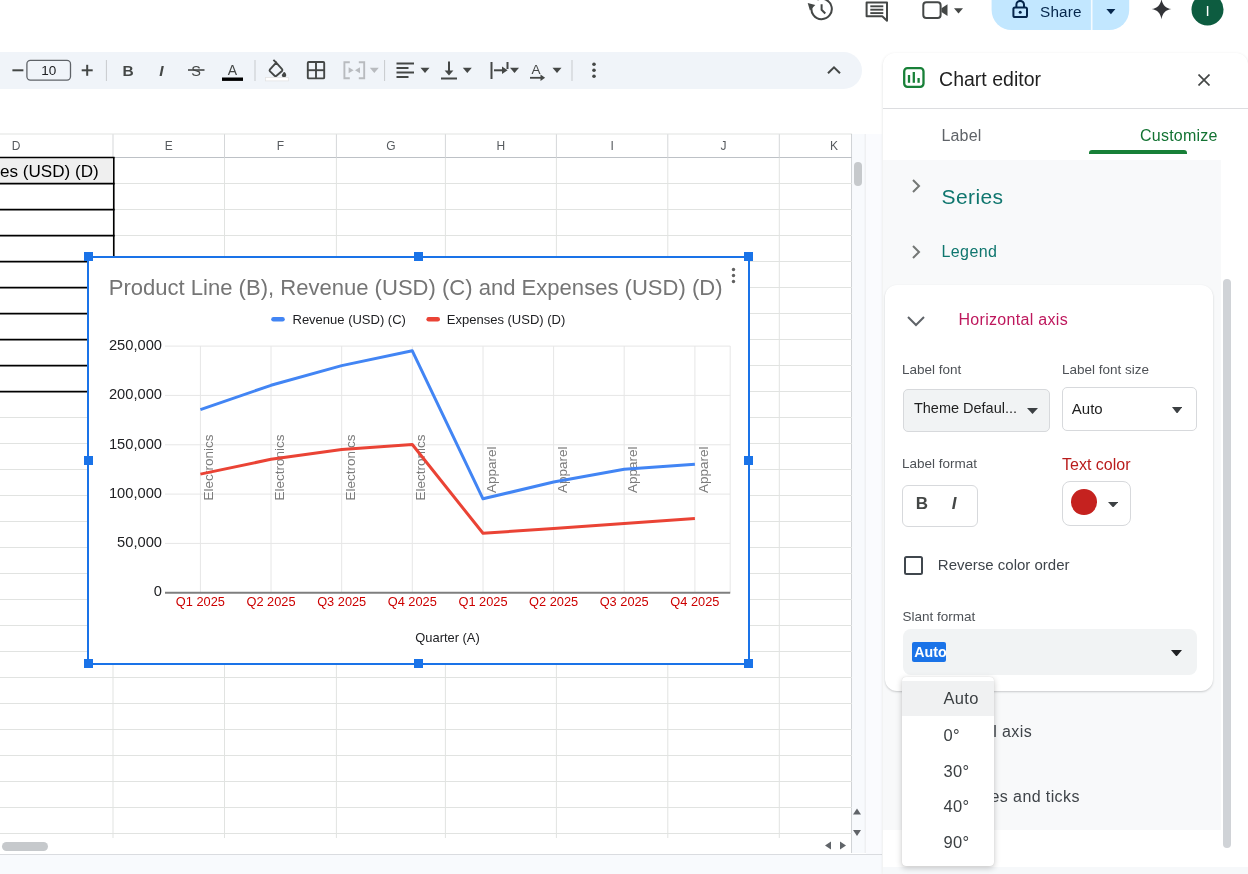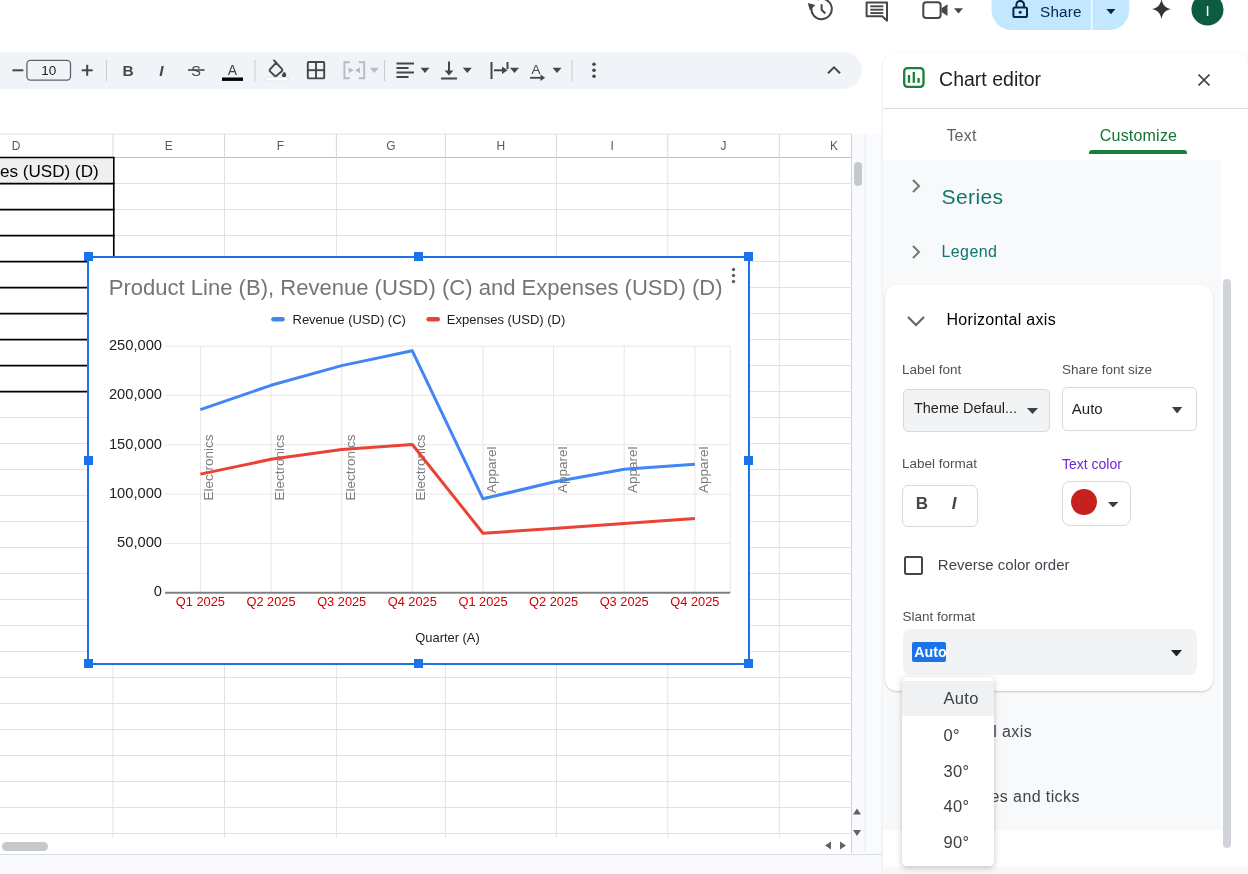--- a/index.html
+++ b/index.html
@@ -318,54 +318,54 @@
     <line x1="6" y1="8" x2="6" y2="15.8" stroke="#188038" stroke-width="2.3"></line>
     <line x1="10.8" y1="5" x2="10.8" y2="15.8" stroke="#188038" stroke-width="2.3"></line>
     <line x1="15.6" y1="11" x2="15.6" y2="15.8" stroke="#188038" stroke-width="2.3"></line>
   </svg>
   <div class="abs" style="left:56.6px;top:15px;font-size:19.5px;color:#1f1f1f">Chart editor</div>
   <svg class="abs" style="left:315px;top:21px" width="12" height="12" viewBox="0 0 12 12">
     <path d="M 0.5 0.5 L 11.5 11.5 M 11.5 0.5 L 0.5 11.5" stroke="#444746" stroke-width="1.7"></path>
   </svg>
   <div class="abs" style="left:0;top:55.1px;width:365.5px;height:1px;background:#dcdde0"></div>
 
-  <div class="abs" style="left:0;top:73.2px;width:158px;text-align:center;font-size:16px;font-weight:500;color:#5f6368;letter-spacing:.2px">Text</div>
-  <div class="abs" style="left:177px;top:73.2px;width:158px;text-align:center;font-size:16px;font-weight:500;color:#137333;letter-spacing:.2px">Customize</div>
+  <div class="abs" style="left:0;top:73.2px;width:158px;text-align:center;font-size:16px;font-weight:500;color:#5f6368;letter-spacing:.2px">Label</div>
+  <div class="abs" style="left:177px;top:73.2px;width:158px;text-align:right;font-size:16px;font-weight:500;color:#137333;letter-spacing:.2px">Customize</div>
   <div class="abs" style="left:206.9px;top:96.9px;width:97.3px;height:3.5px;background:#188038;border-radius:3px 3px 0 0"></div>
 
   <div class="abs" style="left:0;top:106.6px;width:338.5px;height:670px;background:#f8f9fa"></div>
 
   <svg class="abs" style="left:25px;top:124.4px" width="16" height="16" viewBox="0 0 16 16">
     <path d="M 5 2 l 6 6 -6 6" stroke="#747775" stroke-width="2" fill="none"></path>
   </svg>
   <div class="abs" style="left:59px;top:132px;font-size:21px;letter-spacing:.4px;color:#0f766e">Series</div>
   <svg class="abs" style="left:25px;top:190.9px" width="16" height="16" viewBox="0 0 16 16">
     <path d="M 5 2 l 6 6 -6 6" stroke="#747775" stroke-width="2" fill="none"></path>
   </svg>
   <div class="abs" style="left:59px;top:189.5px;font-size:16px;letter-spacing:.4px;color:#0f766e">Legend</div>
 
   <div class="abs" style="left:2px;top:232.1px;width:328.5px;height:405.5px;background:#fff;border-radius:12px;box-shadow:0 1px 2px rgba(60,64,67,.25)"></div>
   <svg class="abs" style="left:23.5px;top:259.4px" width="20" height="16" viewBox="0 0 20 16">
     <path d="M 2 4 l 8 8 8 -8" stroke="#5f6368" stroke-width="2" fill="none"></path>
   </svg>
-  <div class="abs" style="left:64px;top:257.2px;font-size:16px;font-weight:500;color:#000000;letter-spacing:.3px">Horizontal axis</div>
+  <div class="abs" style="left:76px;top:257.2px;font-size:16px;font-weight:500;color:#be185d;letter-spacing:.3px">Horizontal axis</div>
   <div class="abs" style="left:19.5px;top:308.2px;font-size:13.5px;color:#4d5156">Label font</div>
-  <div class="abs" style="left:179.5px;top:308.2px;font-size:13.5px;color:#4d5156">Share font size</div>
+  <div class="abs" style="left:179.5px;top:308.2px;font-size:13.5px;color:#4d5156">Label font size</div>
   <div class="abs" style="left:20.1px;top:335.6px;width:147.6px;height:43.2px;background:#f1f3f4;border:1px solid #d7d9dc;border-radius:5px"></div>
   <div class="abs" style="left:31.4px;top:347px;font-size:14.5px;color:#1f1f1f">Theme Defaul...</div>
   <svg class="abs" style="left:144.4px;top:354.6px" width="11" height="6" viewBox="0 0 11 6">
         <path d="M 0 0 h 11 l -5.5 6 z" fill="#3c4043"></path>
       </svg>
   <div class="abs" style="left:179.1px;top:334px;width:135.8px;height:43.9px;background:#fff;border:1px solid #d7d9dc;border-radius:5px"></div>
   <div class="abs" style="left:189.3px;top:346.5px;font-size:15px;color:#1f1f1f">Auto</div>
   <svg class="abs" style="left:289.7px;top:353.2px" width="10.2" height="6.6" viewBox="0 0 10.2 6.6">
         <path d="M 0 0 h 10.2 l -5.1 6.6 z" fill="#3c4043"></path>
       </svg>
   <div class="abs" style="left:19.5px;top:403px;font-size:13.5px;color:#4d5156">Label format</div>
-  <div class="abs" style="left:179.5px;top:403px;font-size:14px;color:#6d28d9">Text color</div>
+  <div class="abs" style="left:179.5px;top:403px;font-size:16px;color:#b91c1c">Text color</div>
   <div class="abs" style="left:19.8px;top:431.3px;width:75.5px;height:42.2px;background:#fff;border:1px solid #d7d9dc;border-radius:6px"></div>
   <div class="abs" style="left:29.5px;top:441px;width:20px;text-align:center;font-size:17px;font-weight:bold;color:#444746">B</div>
   <div class="abs" style="left:61.5px;top:441px;width:20px;text-align:center;font-size:17px;font-weight:bold;font-style:italic;color:#444746">I</div>
   <div class="abs" style="left:179.5px;top:427.8px;width:68.5px;height:45.1px;background:#fff;border:1px solid #d7d9dc;border-radius:8px"></div>
   <div class="abs" style="left:188.6px;top:436.1px;width:25.6px;height:25.6px;background:#c5221f;border-radius:50%"></div>
   <svg class="abs" style="left:225.3px;top:448.4px" width="10.2" height="5.5" viewBox="0 0 10.2 5.5">
         <path d="M 0 0 h 10.2 l -5.1 5.5 z" fill="#3c4043"></path>
       </svg>
   <div class="abs" style="left:21.5px;top:502.4px;width:19px;height:19px;border:2.3px solid #40474e;border-radius:2.5px"></div>
   <div class="abs" style="left:55.3px;top:502.8px;font-size:15px;color:#3f454b">Reverse color order</div>

